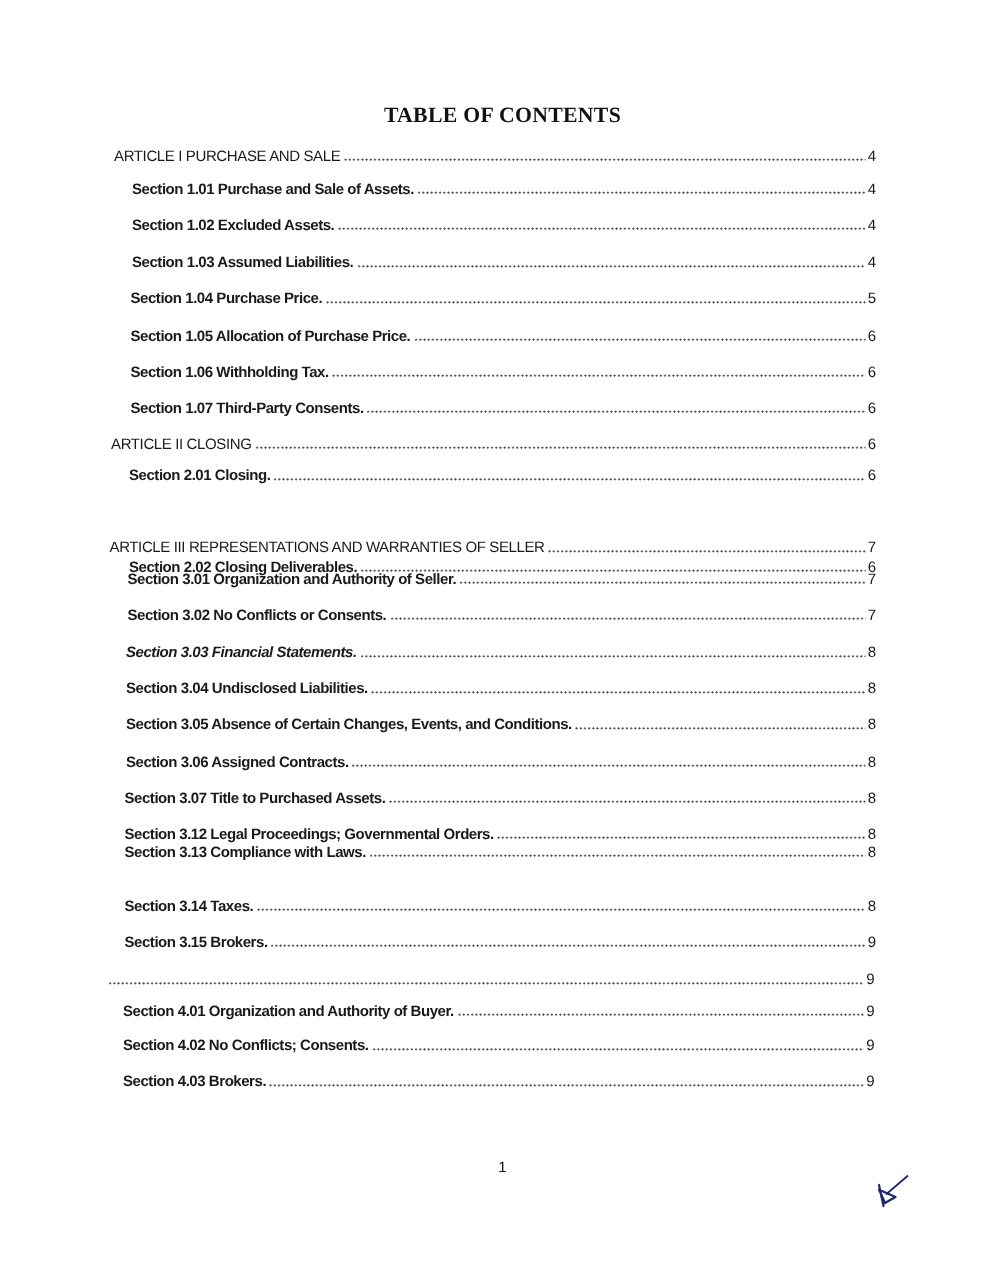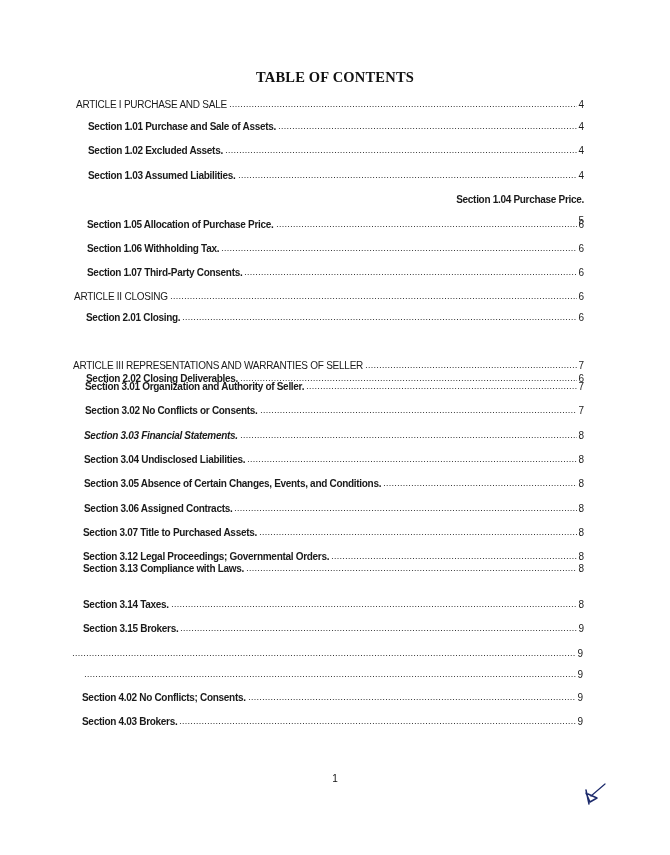--- a/index.html
+++ b/index.html
@@ -49,21 +49,21 @@
   <div class="row section" style="top:145px;left:88px;width:496px;">
     <span class="label">Section 1.02 Excluded Assets.</span>
     <span class="leader"></span>
     <span class="page">4</span>
   </div>
   <div class="row section" style="top:170px;left:88px;width:496px;">
     <span class="label">Section 1.03 Assumed Liabilities.</span>
     <span class="leader"></span>
     <span class="page">4</span>
   </div>
-  <div class="row section" style="top:194px;left:87px;width:497px;flex-direction:column;">
+  <div class="row section" style="top:194px;left:87px;width:497px;">
     <span class="label">Section 1.04 Purchase Price.</span>
     <span class="leader"></span>
     <span class="page">5</span>
   </div>
   <div class="row section" style="top:219px;left:87px;width:497px;">
     <span class="label">Section 1.05 Allocation of Purchase Price.</span>
     <span class="leader"></span>
     <span class="page">6</span>
   </div>
   <div class="row section" style="top:243px;left:87px;width:497px;">
@@ -149,20 +149,21 @@
   <div class="row section" style="top:623px;left:83px;width:501px;">
     <span class="label">Section 3.15 Brokers.</span>
     <span class="leader"></span>
     <span class="page">9</span>
   </div>
   <div class="row article" style="top:648px;left:70px;width:513px;">
     <span class="leader"></span>
     <span class="page">9</span>
   </div>
   <div class="row section" style="top:669px;left:82px;width:501px;">
+    <span class="label">Section 4.01 Organization and Authority of Buyer.</span>
     <span class="leader"></span>
     <span class="page">9</span>
   </div>
   <div class="row section" style="top:692px;left:82px;width:501px;">
     <span class="label">Section 4.02 No Conflicts; Consents.</span>
     <span class="leader"></span>
     <span class="page">9</span>
   </div>
   <div class="row section" style="top:716px;left:82px;width:501px;">
     <span class="label">Section 4.03 Brokers.</span>

